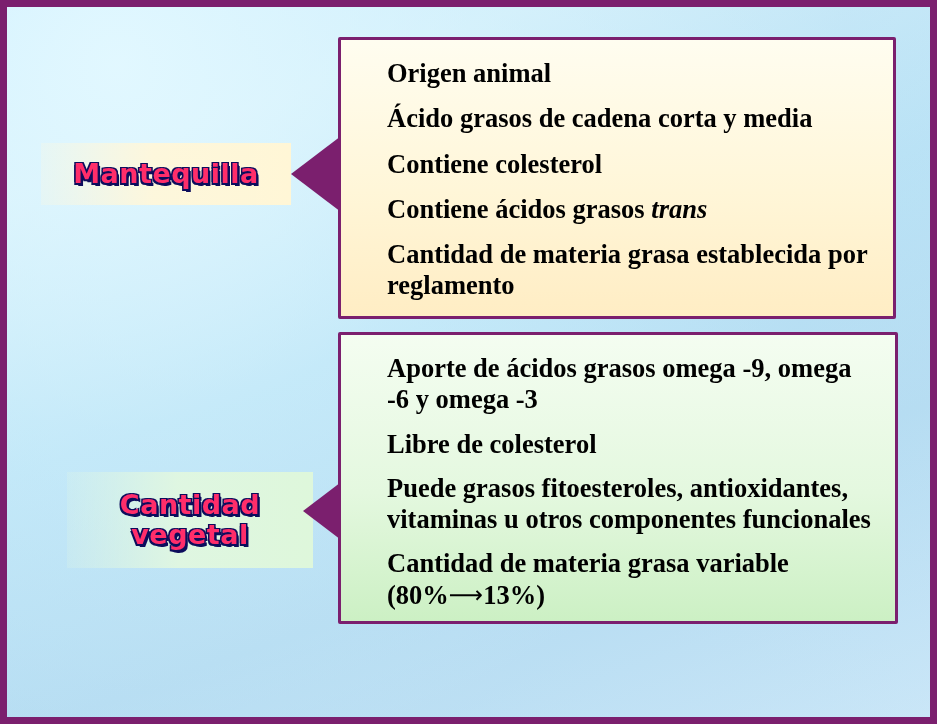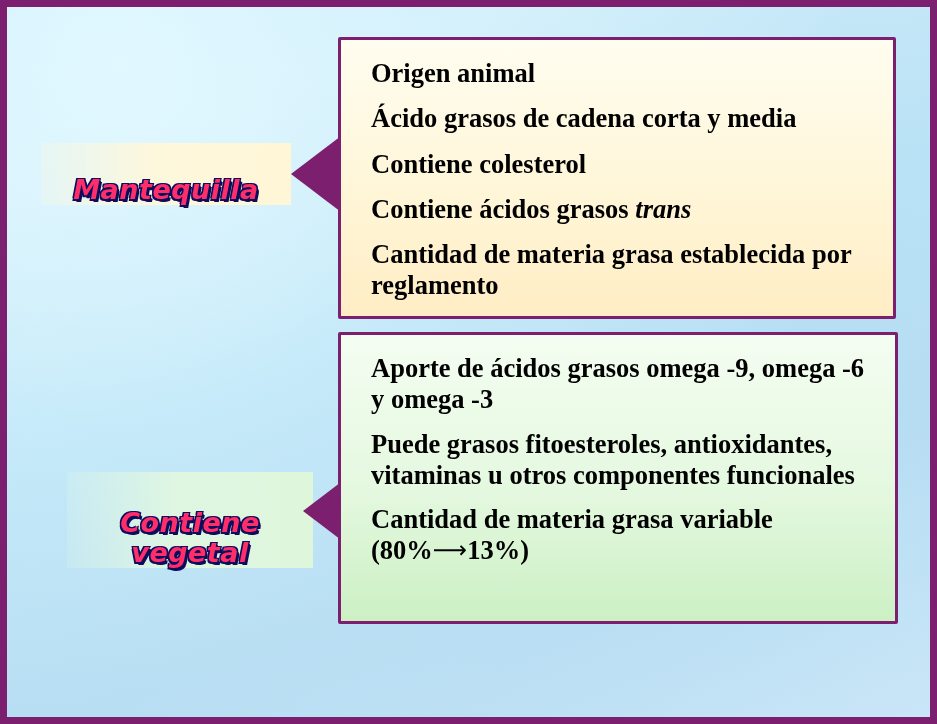--- a/index.html
+++ b/index.html
@@ -26,25 +26,24 @@
     content: "";
     position: absolute;
     inset: 0;
     background: radial-gradient(circle at 12% 8%, rgba(226,248,255,0.95) 0%, rgba(206,239,252,0.4) 35%, rgba(168,213,240,0.25) 70%, rgba(180,222,245,0.2) 100%);
     pointer-events: none;
   }
 
   .label {
     position: absolute;
     display: flex;
-    align-items: flex-end;
+    align-items: center;
     justify-content: center;
     text-align: center;
     font-family: "DejaVu Sans", sans-serif;
-    font-style: italic;
     font-weight: bold;
     font-size: 27px;
     letter-spacing: 0.5px;
     color: #ff2d6a;
     line-height: 1.12;
     text-shadow:
       -1.5px -1.5px 0 #0d0d5c,
        1.5px -1.5px 0 #0d0d5c,
       -1.5px  1.5px 0 #0d0d5c,
        1.5px  1.5px 0 #0d0d5c,
@@ -108,21 +107,21 @@
     background: linear-gradient(180deg, #f4fdf1 0%, #e4f8df 55%, #ccf0c4 100%);
     border-radius: 2px;
   }
 
   .bullet {
     font-family: "Liberation Serif", serif;
     font-weight: bold;
     font-size: 26.5px;
     color: #000000;
     line-height: 1.18;
-    margin: 0 0 14px 0;
+    margin: 0 0 14px 16px;
   }
   #panel-margarina .bullet {
     margin-bottom: 13px;
   }
   .bullet em {
   }
   .bullet:last-child {
     margin-bottom: 0;
   }
   .arrow-glyph {
@@ -145,25 +144,26 @@
   <div class="panel" id="panel-mantequilla">
     <p class="bullet">Origen animal</p>
     <p class="bullet">Ácido grasos de cadena corta y media</p>
     <p class="bullet">Contiene colesterol</p>
     <p class="bullet"><span>Contiene ácidos grasos </span><em>trans</em></p>
     <p class="bullet">Cantidad de materia grasa establecida por reglamento</p>
   </div>
 
   <div class="label" id="label-margarina">
     <span>
-      <span>Contiene</span><br>
+      <span>Cantidad</span><br>
       <span>vegetal</span>
     </span>
   </div>
   <div class="chevron" id="chevron-bottom"></div>
 
   <div class="panel" id="panel-margarina">
     <p class="bullet">Aporte de ácidos grasos omega -9, omega -6 y omega -3</p>
+    <p class="bullet">Libre de colesterol</p>
     <p class="bullet">Puede grasos fitoesteroles, antioxidantes, vitaminas u otros componentes funcionales</p>
     <p class="bullet"><span>Cantidad de materia grasa variable (80%</span><span class="arrow-glyph">⟶</span><span>13%)</span></p>
   </div>
 
 </div>
 
 </body></html>

